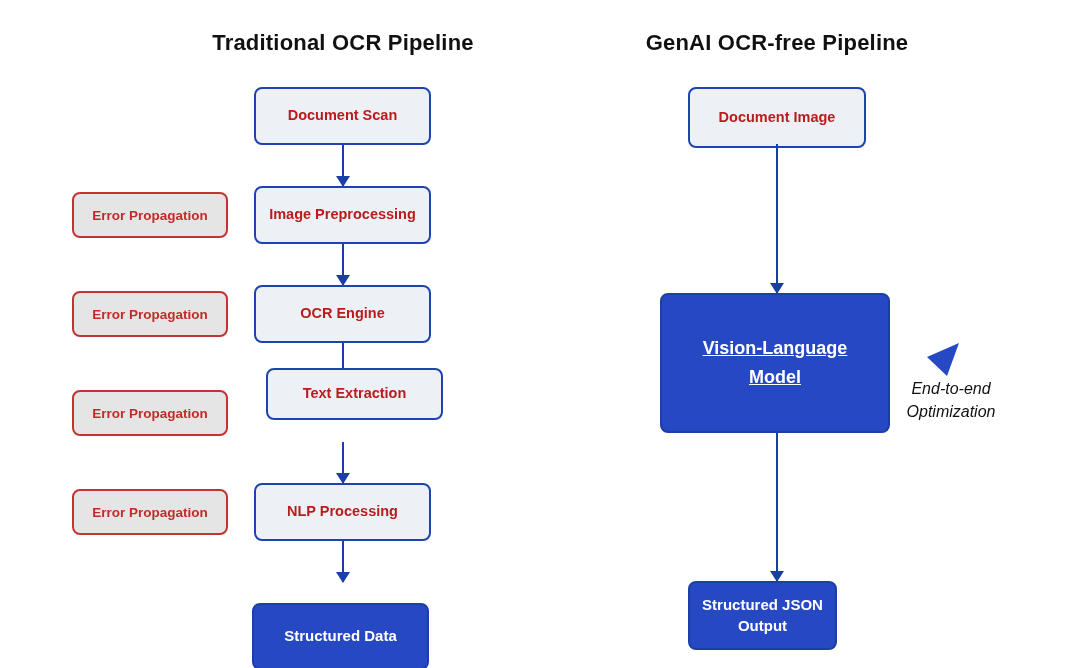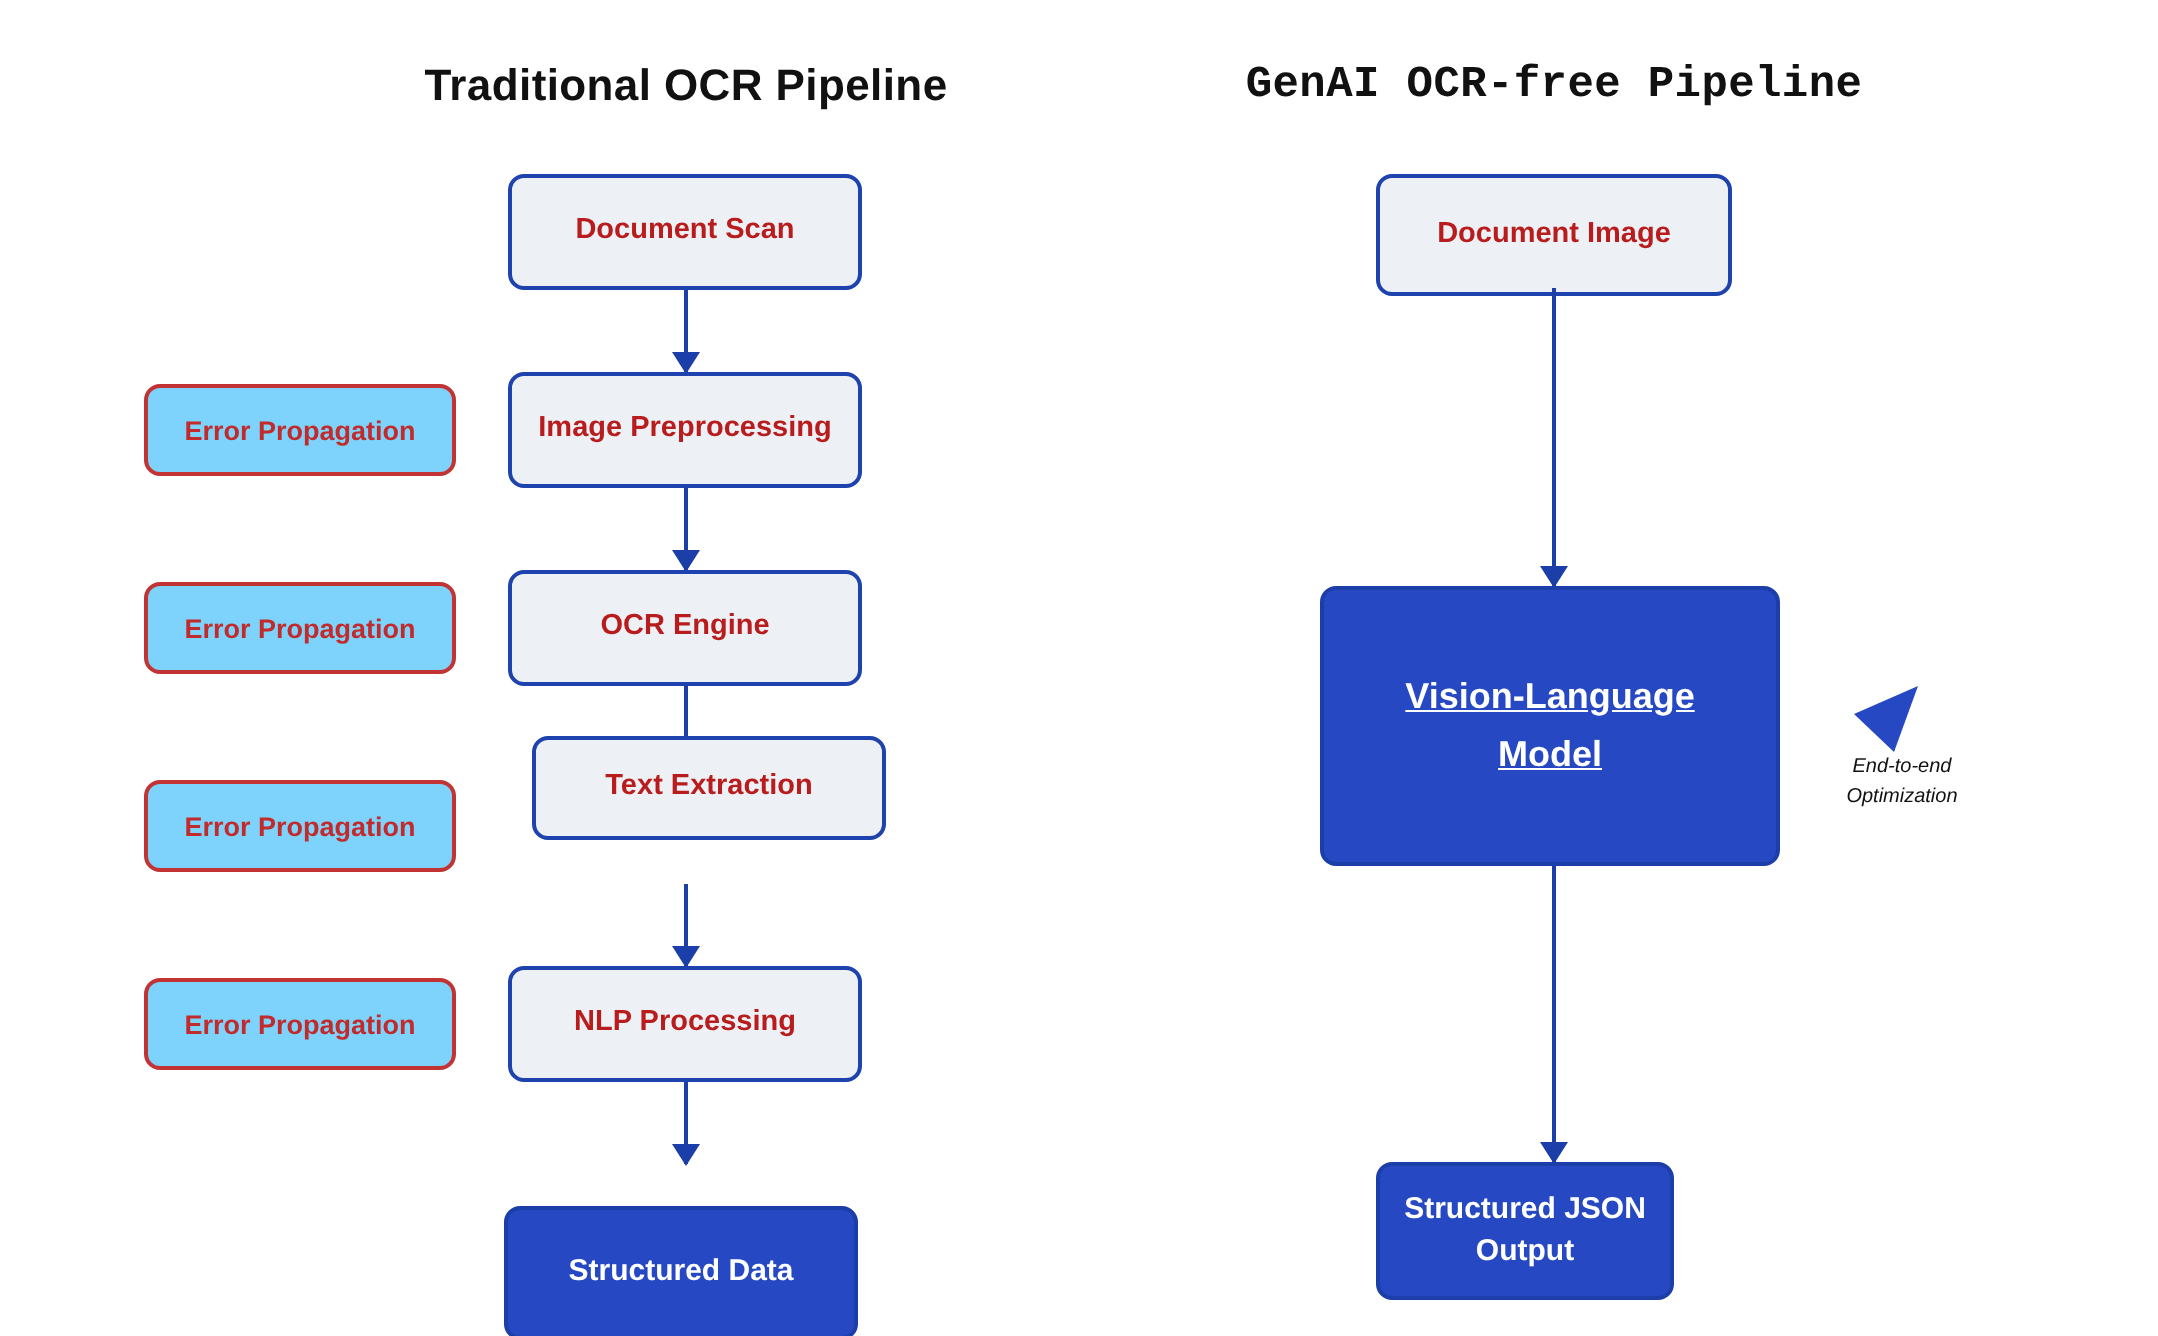--- a/index.html
+++ b/index.html
@@ -47,21 +47,21 @@
   .node-vlm {
     font-size: 18px;
     line-height: 1.6;
     padding: 4px 28px;
     text-decoration: underline;
   }
   .error-badge {
     position: absolute;
     box-sizing: border-box;
     border-radius: 8px;
-    background: #7dd3fc;
+    background: #e5e5e5;
     border: 2px solid #C23434;
     color: #C22B2B;
     font-weight: bold;
     font-size: 13.5px;
     display: flex;
     align-items: center;
     justify-content: center;
     text-align: center;
   }
   .arrow {
@@ -76,21 +76,21 @@
     left: -6px;
     width: 0;
     height: 0;
     border-left: 7px solid transparent;
     border-right: 7px solid transparent;
     border-top: 11px solid #1C3EA8;
   }
   .annotation-text {
     position: absolute;
     font-style: italic;
-    font-size: 10px;
+    font-size: 16px;
     color: #111111;
     line-height: 1.45;
     text-align: center;
     width: 110px;
   }
   .annotation-arrow {
     position: absolute;
   }
 </style>
 </head>
@@ -115,21 +115,21 @@
   <div class="node node-light" style="left:254px; top:483px; width:177px; height:58px;">NLP Processing</div>
   <div class="arrow" style="left:342px; top:541px; height:41px;"></div>
 
   <div class="node node-solid" style="left:252px; top:603px; width:177px; height:67px;">Structured Data</div>
 
   <div class="error-badge" style="left:72px; top:192px; width:156px; height:46px;">Error Propagation</div>
   <div class="error-badge" style="left:72px; top:291px; width:156px; height:46px;">Error Propagation</div>
   <div class="error-badge" style="left:72px; top:390px; width:156px; height:46px;">Error Propagation</div>
   <div class="error-badge" style="left:72px; top:489px; width:156px; height:46px;">Error Propagation</div>
 
-  <div class="col-title" style="left:777px; top:30px;font-family:Liberation Mono, monospace;">GenAI OCR-free Pipeline</div>
+  <div class="col-title" style="left:777px; top:30px;">GenAI OCR-free Pipeline</div>
 
   <div class="node node-light" style="left:688px; top:87px; width:178px; height:61px;">Document Image</div>
   <div class="arrow" style="left:776px; top:144px; height:149px;"></div>
 
   <div class="node node-solid node-vlm" style="left:660px; top:293px; width:230px; height:140px;">Vision-Language Model</div>
   <div class="arrow" style="left:776px; top:433px; height:148px;"></div>
 
   <div class="node node-solid" style="left:688px; top:581px; width:149px; height:69px;">Structured JSON Output</div>
 
   <svg class="annotation-arrow" style="left:918px; top:338px;" width="52" height="44" viewBox="0 0 52 44">

